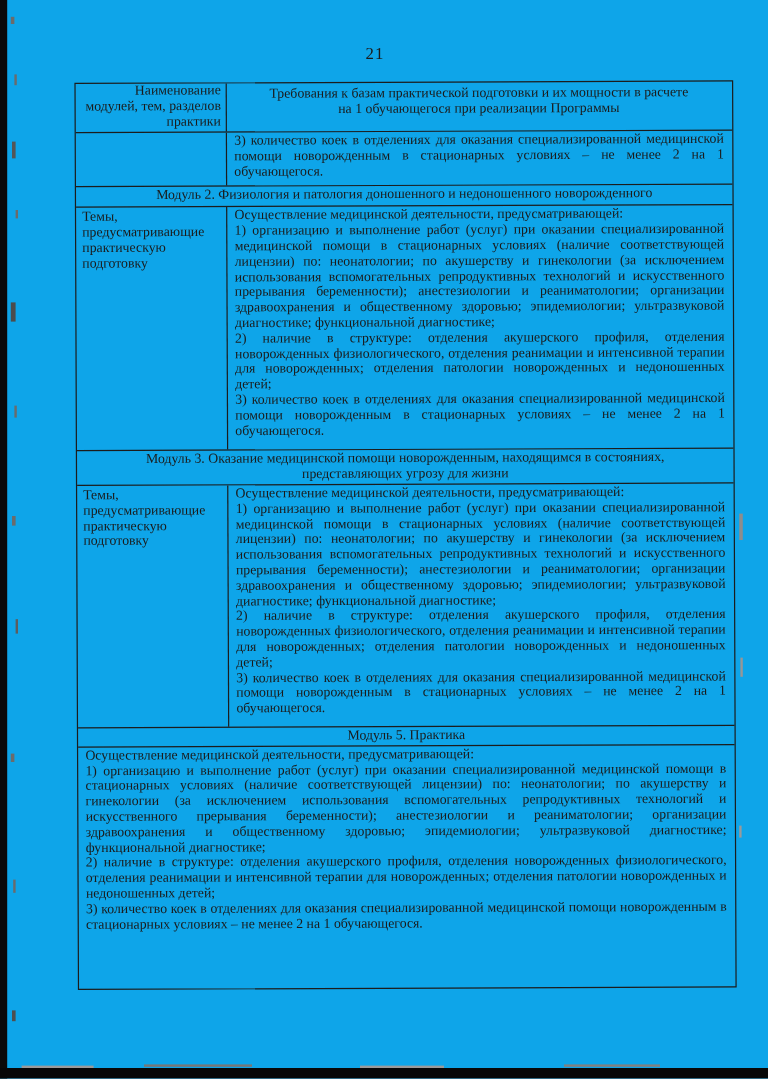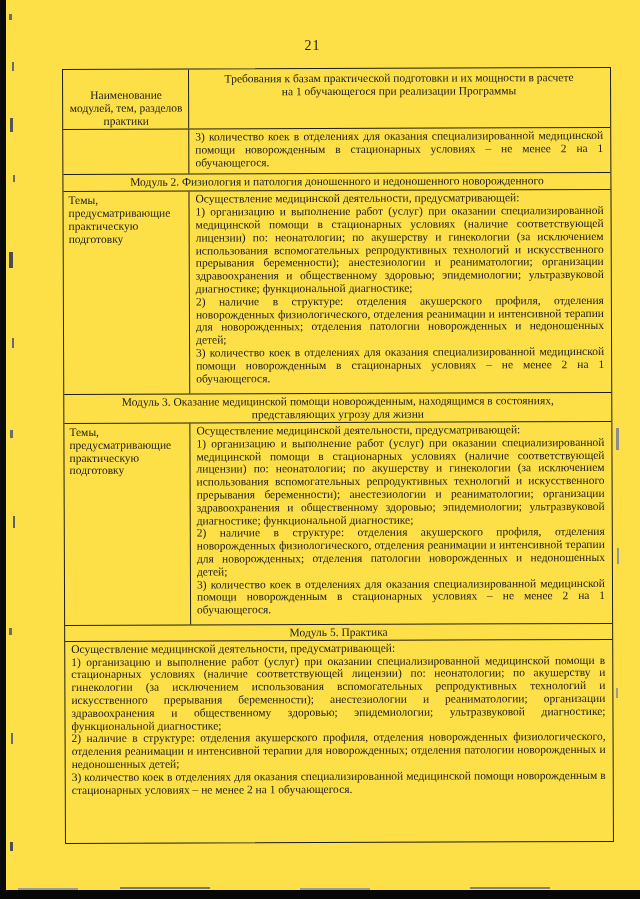--- a/index.html
+++ b/index.html
@@ -5,21 +5,21 @@
   html,body{margin:0;padding:0;}
   body{
     width:640px;height:899px;
     background:#e9e9e9;
     font-family:"Liberation Serif", serif;
     -webkit-font-smoothing:antialiased;
   }
   .page{
     position:relative;
     width:640px;height:899px;
-    background:#fde047;
+    background:#0ea5e9;
     overflow:hidden;
     color:#1b1b1b;
   }
   
   .edge-left{
     position:absolute;left:0;top:0;width:6px;height:899px;
     background:#0a0a0a;
   }
   .edge-bottom{
     position:absolute;left:0;bottom:0;width:640px;height:9px;
@@ -47,21 +47,21 @@
   .c1{
     width:126px;flex:0 0 126px;
     border-right:1.4px solid #1c1c1c;
     padding:2px 4px 2px 5px;
   }
   .c2{flex:1 1 auto;padding:1px 7px 2px 6px;}
   .center{text-align:center;}
   .pre{white-space:pre-line;}
   .section-row .full{flex:1 1 auto;padding:1px 4px;}
   .hdr{min-height:36px;}
-  .hdr .c1{padding-top:19px;}
+  .hdr .c1{padding-top:0;text-align:right;}
   .hdr .c2{display:flex;align-items:flex-start;justify-content:center;padding-top:3px;}
   .row-intro{min-height:45px;}
   .row-m2-title{min-height:17px;}
   .row-m2-body{min-height:203px;}
   .row-m3-title{min-height:25px;}
   .row-m3-body{min-height:202px;}
   .row-m5-title{min-height:15px;}
   .row-m5-body{min-height:201px;}
   p.item{
     margin:0;

